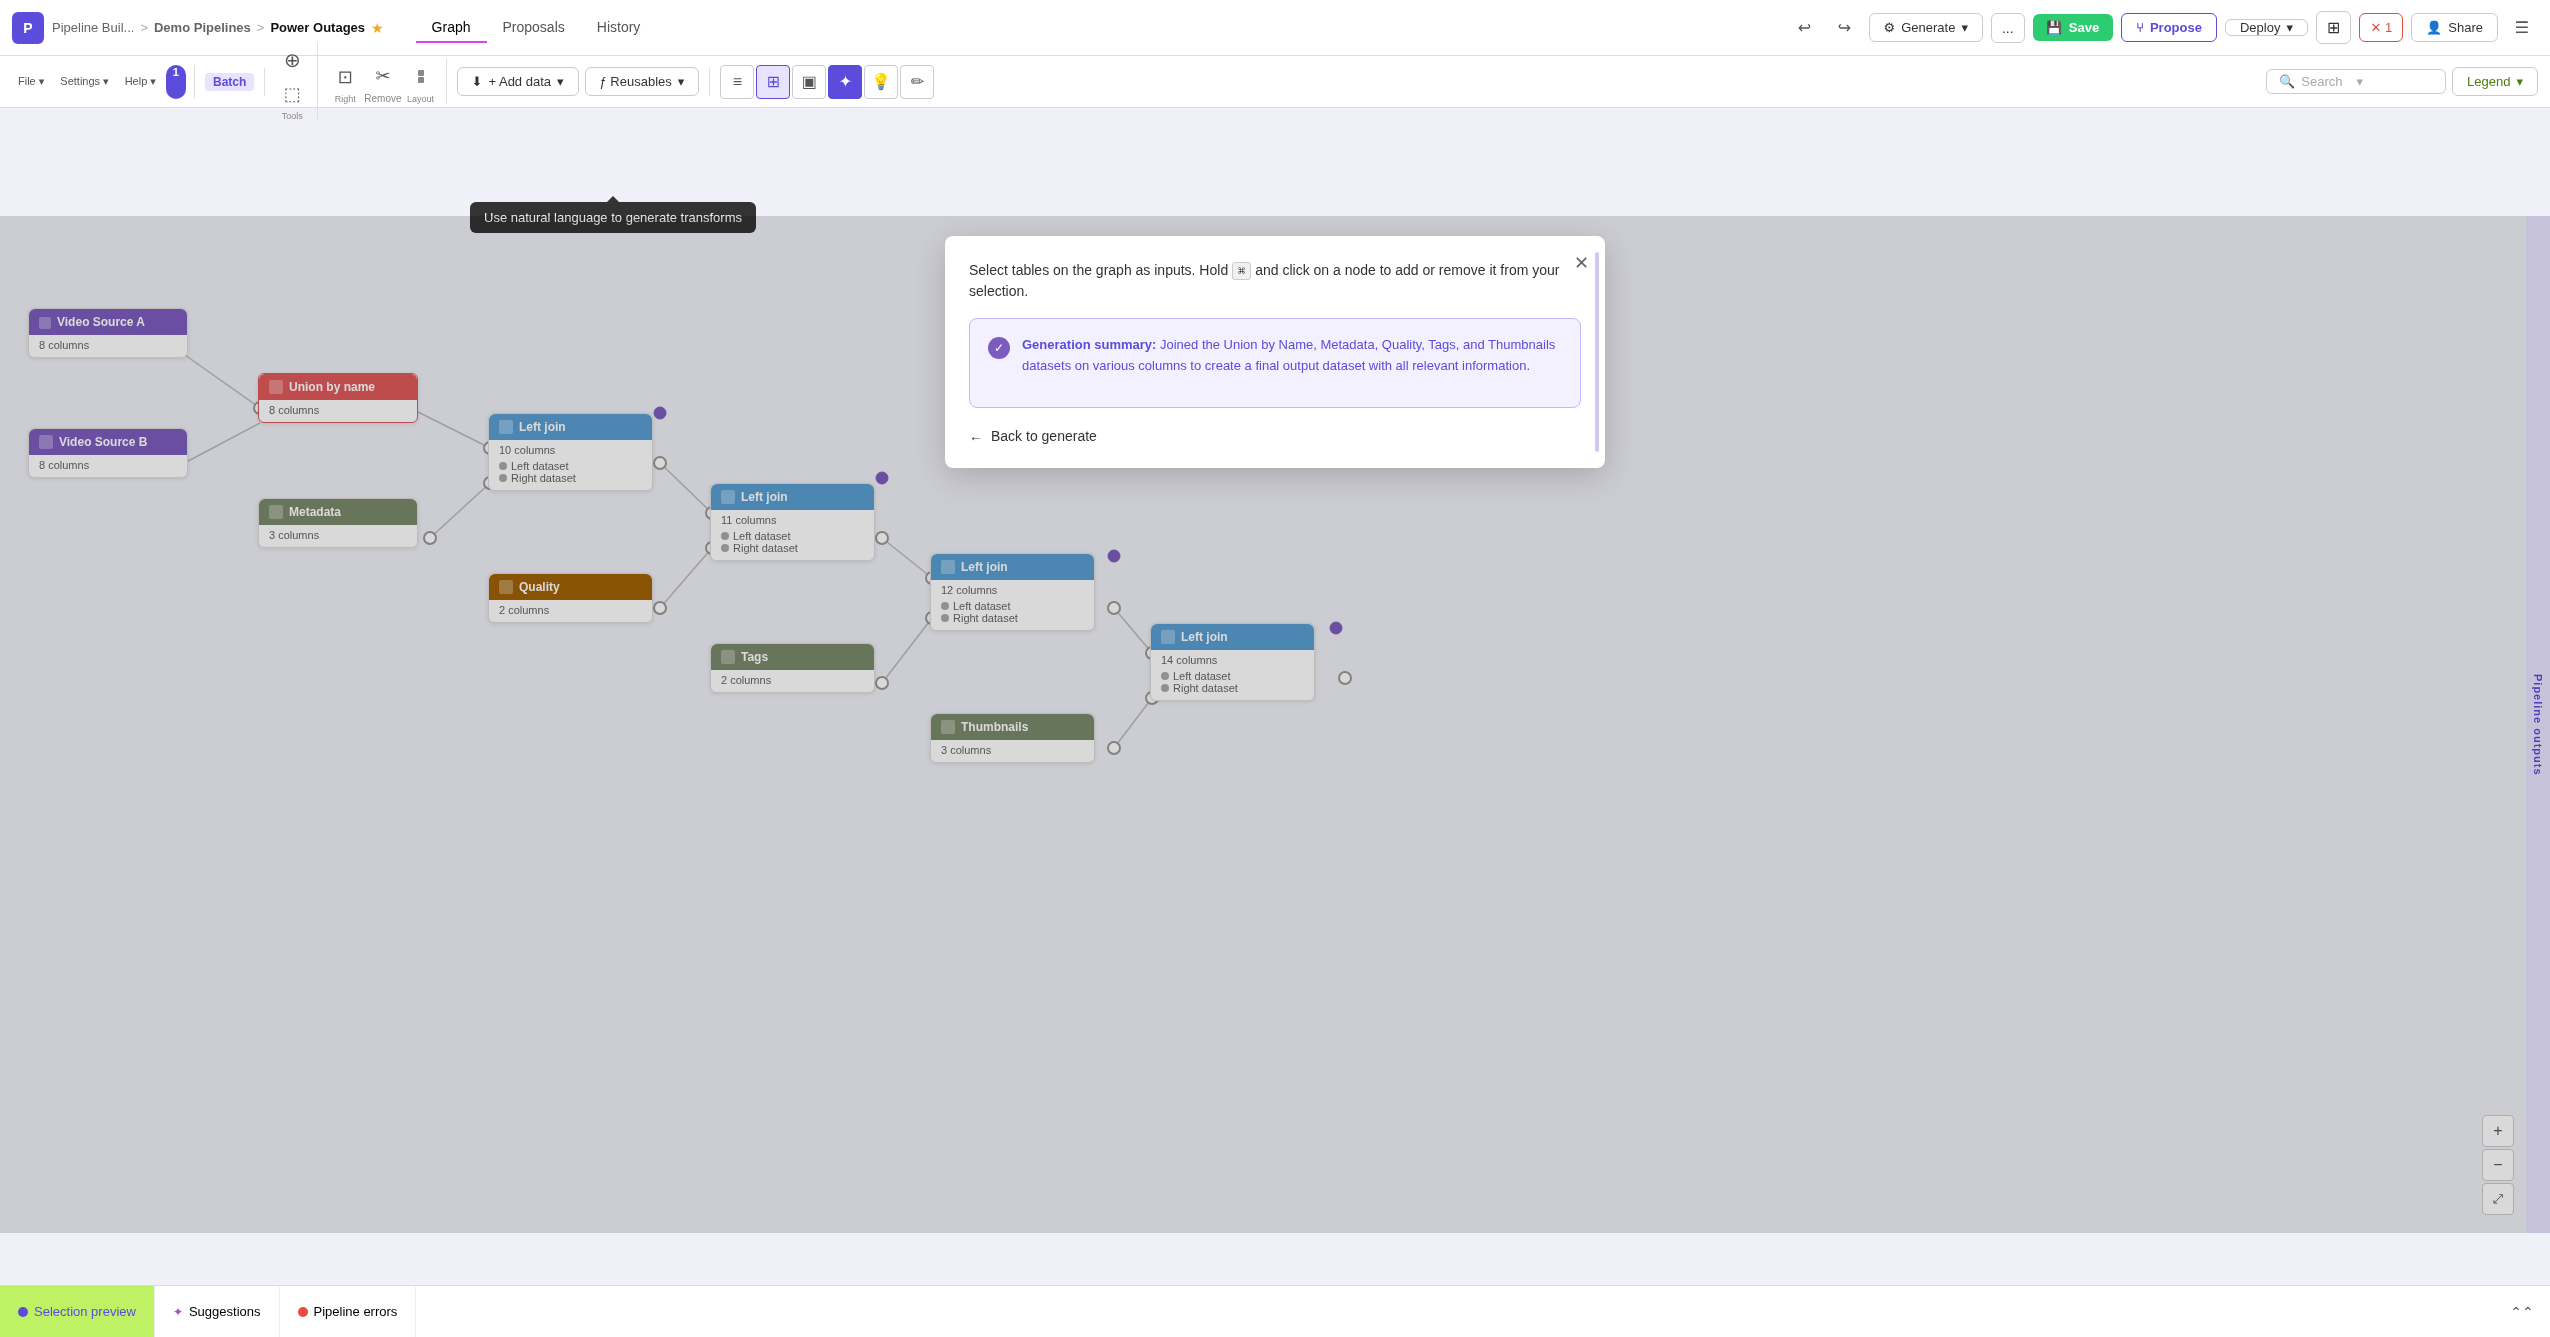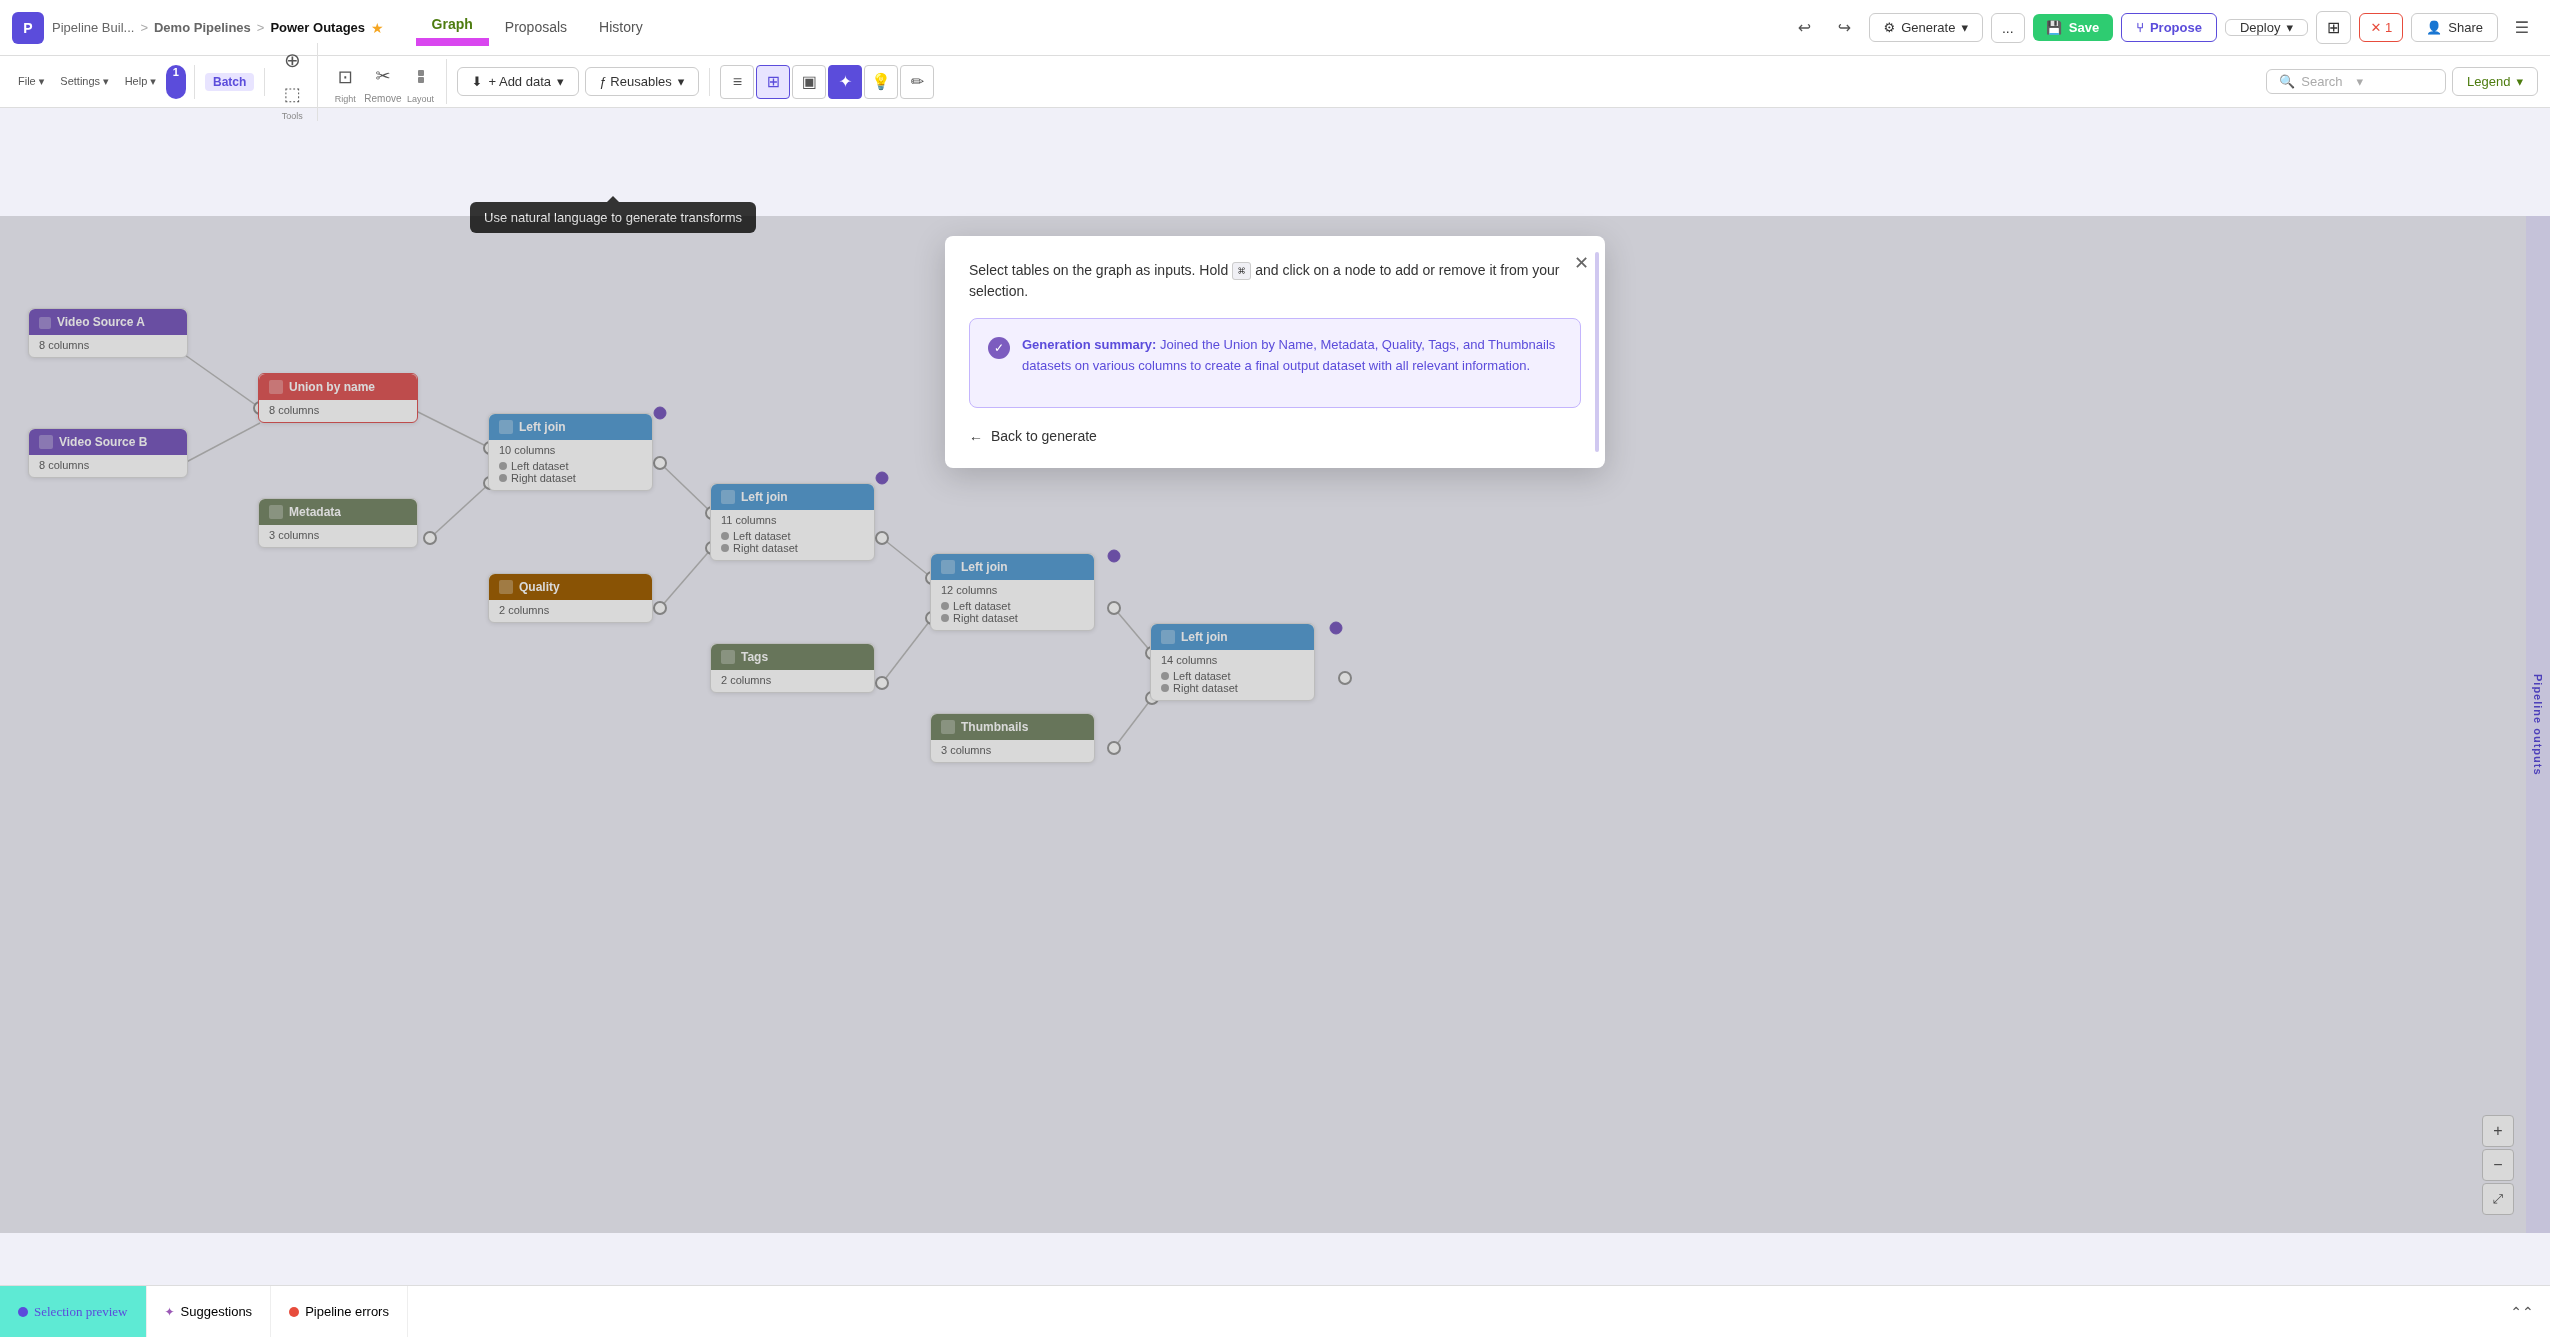--- a/index.html
+++ b/index.html
@@ -29,21 +29,21 @@
       display: flex; align-items: center; gap: 6px; color: #666; font-size: 13px;
     }
     .breadcrumb .current { font-weight: 700; color: #111; }
     .star-icon { color: #f5a623; font-size: 14px; }
     .top-nav-tabs {
       display: flex; align-items: center; gap: 0; margin-left: 24px;
     }
     .top-nav-tab {
       padding: 6px 16px; font-size: 14px; color: #555; cursor: pointer; border-bottom: 2px solid transparent;
     }
-    .top-nav-tab.active { color: #4d7c0f; border-bottom: 8px solid #d946ef; font-weight: 700; }
+    .top-nav-tab.active { color: #000000; border-bottom: 2px solid #d946ef; font-weight: 400; }
     .top-bar-right {
       margin-left: auto; display: flex; align-items: center; gap: 8px;
     }
     .icon-btn {
       width: 32px; height: 32px; border: none; background: transparent;
       cursor: pointer; display: flex; align-items: center; justify-content: center;
       border-radius: 4px; color: #555; font-size: 16px;
     }
     .btn-generate {
       background: #fff; border: 1px solid #ccc; border-radius: 6px;
@@ -268,21 +268,21 @@
       background: #fff;
       border-top: 1px solid #ddd;
       display: flex; align-items: center; gap: 0;
       z-index: 100;
     }
     .bottom-tab {
       display: flex; align-items: center; gap: 6px;
       padding: 0 18px; height: 100%; font-size: 13px; cursor: pointer;
       border-right: 1px solid #eee;
     }
-    .bottom-tab.active { background: #5eead4; color: #5b4cdb; font-family: Liberation Serif, serif; }
+    .bottom-tab.active { background: #bef264; color: #5b4cdb; }
     .bottom-tab .dot-blue { width: 10px; height: 10px; background: #5b4cdb; border-radius: 50%; }
     .bottom-tab .dot-red { width: 10px; height: 10px; background: #e74c3c; border-radius: 50%; }
     .bottom-right { margin-left: auto; padding-right: 12px; display: flex; align-items: center; }
 
     
     .right-panel-tab {
       position: absolute;
       right: 0;
       top: 108px;
       width: 24px;

